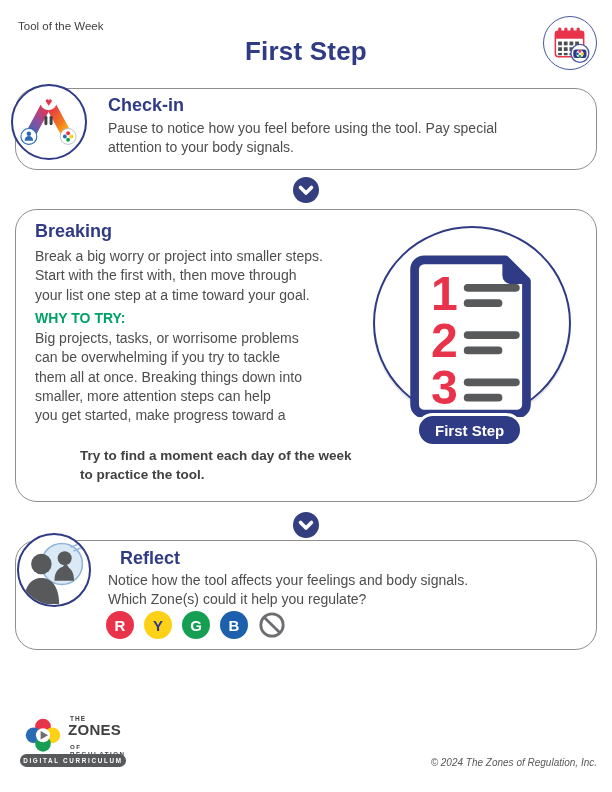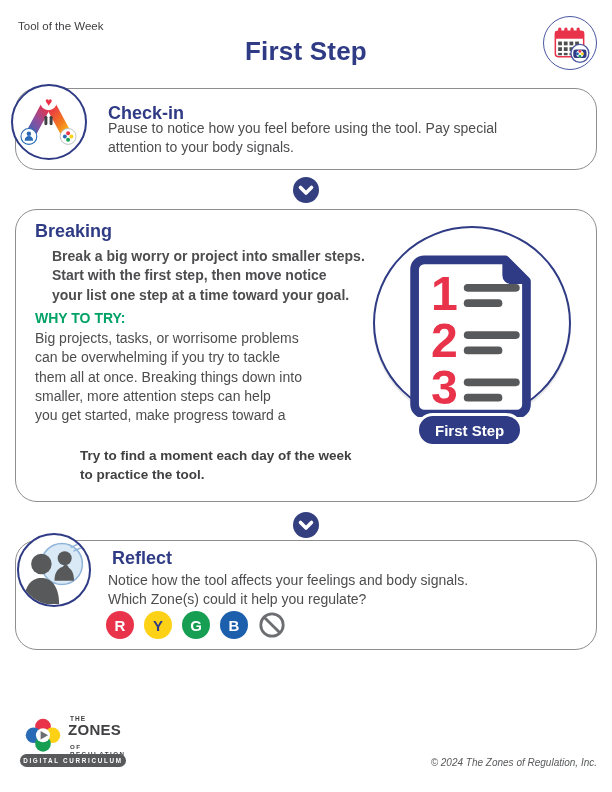--- a/index.html
+++ b/index.html
@@ -15,28 +15,28 @@
   
   .card{border:1.2px solid #8e8e8e;border-radius:22px;background:#fff;box-sizing:border-box;}
   .card-checkin{left:15px;top:88px;width:582px;height:82px;}
   .card-practice{left:15px;top:209px;width:582px;height:293px;}
   .card-reflect{left:15px;top:540px;width:582px;height:110px;}
   .icon-badge{border:2.6px solid #2f3b84;border-radius:50%;background:#fff;box-sizing:border-box;overflow:hidden;}
   .badge-checkin{left:11px;top:84px;width:76px;height:76px;}
   .badge-reflect{left:17px;top:533px;width:74px;height:74px;}
   .sec-title{font-size:18px;font-weight:bold;color:#2f3b84;}
   .body-text{font-size:14px;color:#4d4d4f;line-height:1.38;}
-  .t-checkin-title{left:108px;top:95px;margin-top:8px;}
+  .t-checkin-title{left:108px;top:95px;}
   .t-checkin-body{left:108px;top:119px;width:470px;}
   .t-practice-title{left:35px;top:221px;}
-  .t-practice-intro{left:52px;top:247px;width:345px;font-weight:bold;}
+  .t-practice-intro{left:35px;top:247px;width:345px;}
   .why-label{left:35px;top:310px;font-size:14px;font-weight:bold;color:#00a266;}
   .t-why-body{left:35px;top:329px;width:345px;}
   .t-reminder{left:35px;top:447px;width:345px;font-size:13.5px;font-weight:bold;color:#414042;line-height:1.4;margin-left:45px;}
-  .t-reflect-title{left:112px;top:548px;}
+  .t-reflect-title{left:120px;top:548px;}
   .t-reflect-body{left:108px;top:571px;width:480px;}
   
   .chev{width:26px;height:26px;border-radius:50%;background:#333f7e;display:flex;align-items:center;justify-content:center;}
   .chev1{left:293px;top:177px;}
   .chev2{left:293px;top:512px;}
   
   .illus-circle{left:373px;top:226px;width:198px;height:194px;border:2.6px solid #2f3b84;border-radius:50%;background:#fff;box-sizing:border-box;box-shadow:0 3px 0 rgba(0,0,0,0.08);}
   .first-step-badge{left:416px;top:413px;height:28px;padding:0 16px;background:#2f3b84;border:3px solid #ffffff;border-radius:17px;color:#ffffff;font-size:15px;font-weight:bold;display:flex;align-items:center;justify-content:center;white-space:nowrap;}
   
   .zones-row{left:106px;top:611px;display:flex;align-items:center;gap:10px;}
@@ -135,21 +135,21 @@
   <div class="abs chev chev1">
     <svg width="26" height="26" viewBox="0 0 26 26">
         <polyline points="7.5,10.5 13,16 18.5,10.5" fill="none" stroke="#ffffff" stroke-width="3.6" stroke-linecap="round" stroke-linejoin="round"></polyline>
       </svg>
   </div>
 
   <div class="abs card card-practice"></div>
   <div class="abs sec-title t-practice-title">Breaking</div>
   <div class="abs body-text t-practice-intro">
     <div>Break a big worry or project into smaller steps.</div>
-    <div>Start with the first step, then move notice</div>
+    <div>Start with the first with, then move through</div>
     <div>your list one step at a time toward your goal.</div>
   </div>
   <div class="abs why-label">WHY TO TRY:</div>
   <div class="abs body-text t-why-body">
     <div>Big projects, tasks, or worrisome problems</div>
     <div>can be overwhelming if you try to tackle</div>
     <div>them all at once. Breaking things down into</div>
     <div>smaller, more attention steps can help</div>
     <div>you get started, make progress toward a</div>
   </div>

